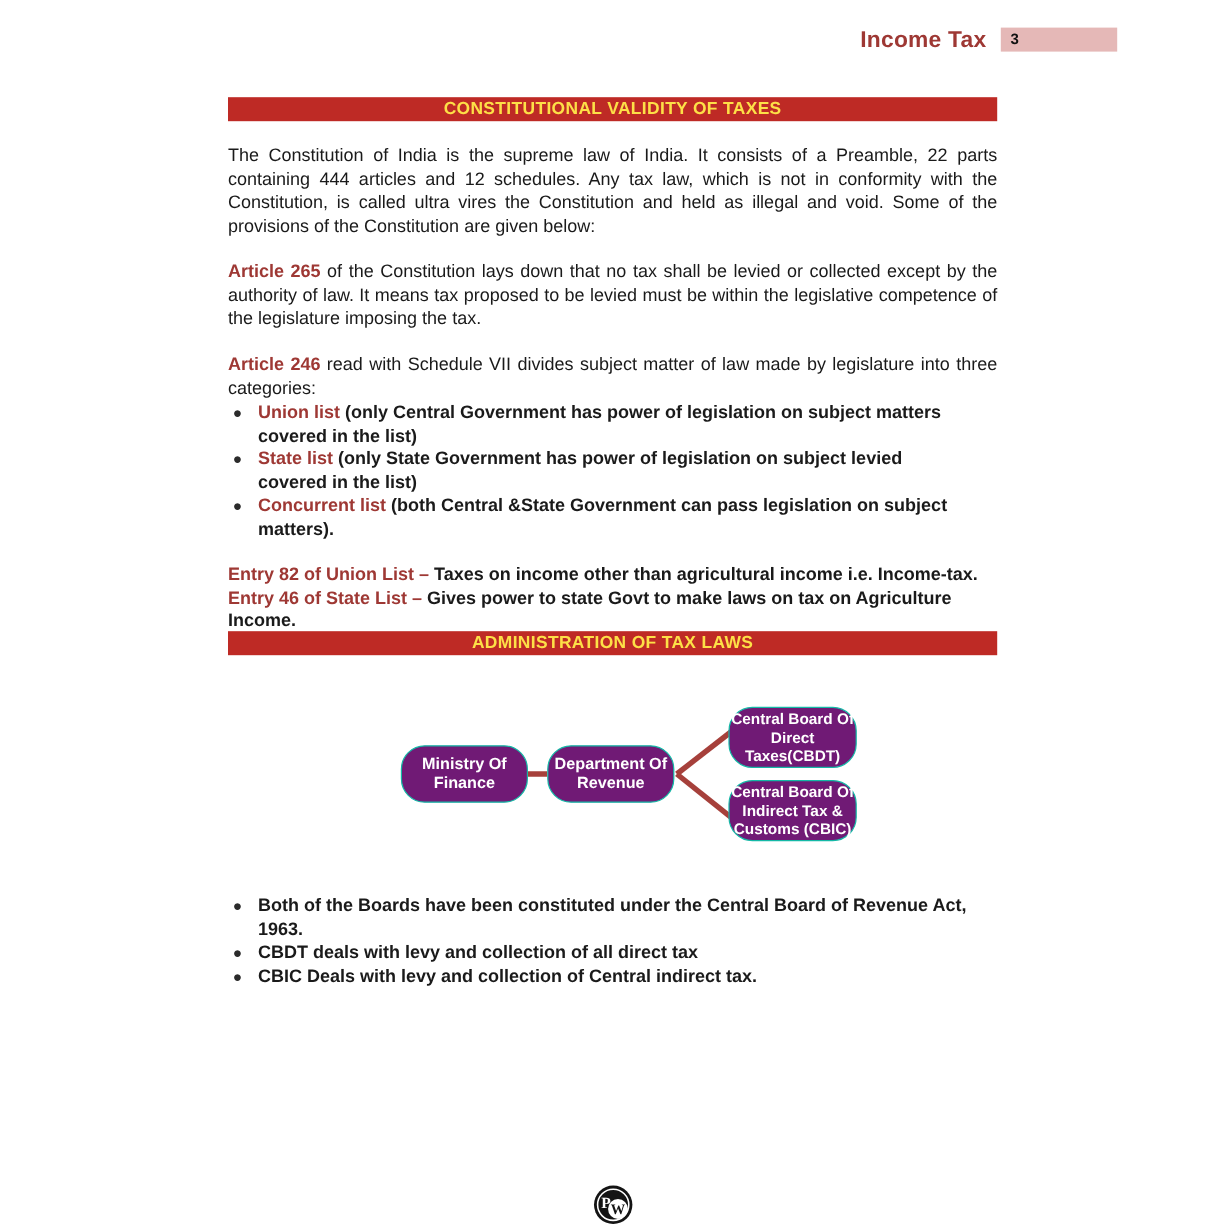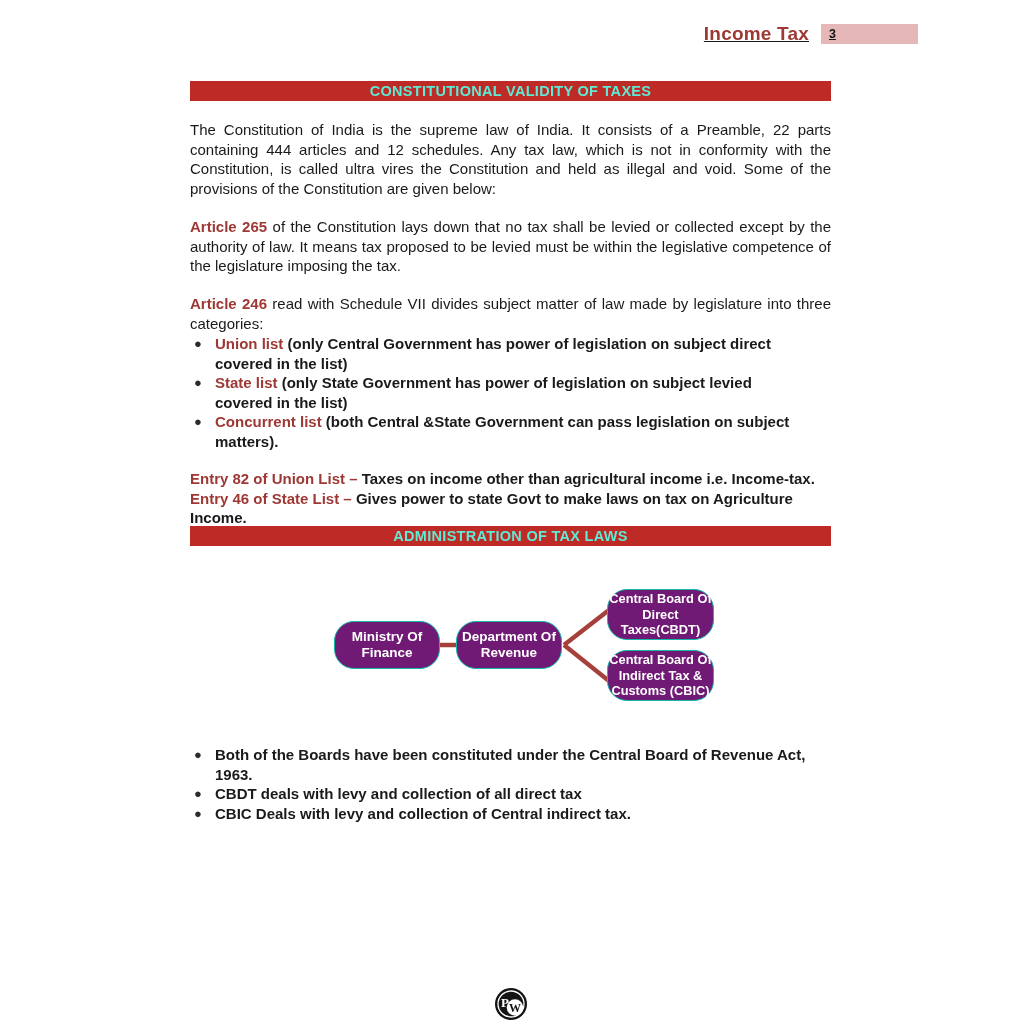--- a/index.html
+++ b/index.html
@@ -10,25 +10,24 @@
     height: 1024px;
     background: #ffffff;
     font-family: "Liberation Sans", sans-serif;
     color: #1a1a1a;
     overflow: hidden;
   }
   
   .hdr {
     position: absolute;
     top: 23px;
-    right: 106px;
+    right: 93px;
     display: flex;
-    align-items: center;
+    align-items: flex-start;
     gap: 12px;
-    text-decoration: underline;
   }
   .hdr-title {
     font-size: 19px;
     font-weight: 700;
     color: #9E3834;
     letter-spacing: 0.2px;
   }
   .hdr-pagebar {
     width: 97px;
     height: 20px;
@@ -40,21 +39,21 @@
     font-weight: 700;
     color: #111;
   }
   
   .banner {
     position: absolute;
     left: 190px;
     width: 641px;
     height: 20px;
     background: #BE2A25;
-    color: #5eead4;
+    color: #fde047;
     font-size: 14.5px;
     font-weight: 700;
     text-align: center;
     line-height: 20px;
     letter-spacing: 0.3px;
   }
   .banner1 { top: 81px; }
   .banner2 { top: 526px; }
   
   .para {
@@ -154,21 +153,21 @@
     <span class="red-lead">Article 265</span><span> of the Constitution lays down that no tax shall be levied or collected except by the authority of law. It means tax proposed to be levied must be within the legislative competence of the legislature imposing the tax.</span>
   </div>
 
   <div class="para p3">
     <span class="red-lead">Article 246</span><span> read with Schedule VII divides subject matter of law made by legislature into three categories:</span>
   </div>
 
   <div class="blist blist1">
     <div class="li">
       <span class="dot">●</span>
-      <span class="li-text"><span class="red-lead">Union list</span><span> (only Central Government has power of legislation on subject direct covered in the list)</span></span>
+      <span class="li-text"><span class="red-lead">Union list</span><span> (only Central Government has power of legislation on subject matters covered in the list)</span></span>
     </div>
     <div class="li">
       <span class="dot">●</span>
       <span class="li-text"><span class="red-lead">State list</span><span> (only State Government has power of legislation on subject levied covered in the list)</span></span>
     </div>
     <div class="li">
       <span class="dot">●</span>
       <span class="li-text"><span class="red-lead">Concurrent list</span><span> (both Central &amp;State Government can pass legislation on subject matters).</span></span>
     </div>
   </div>

